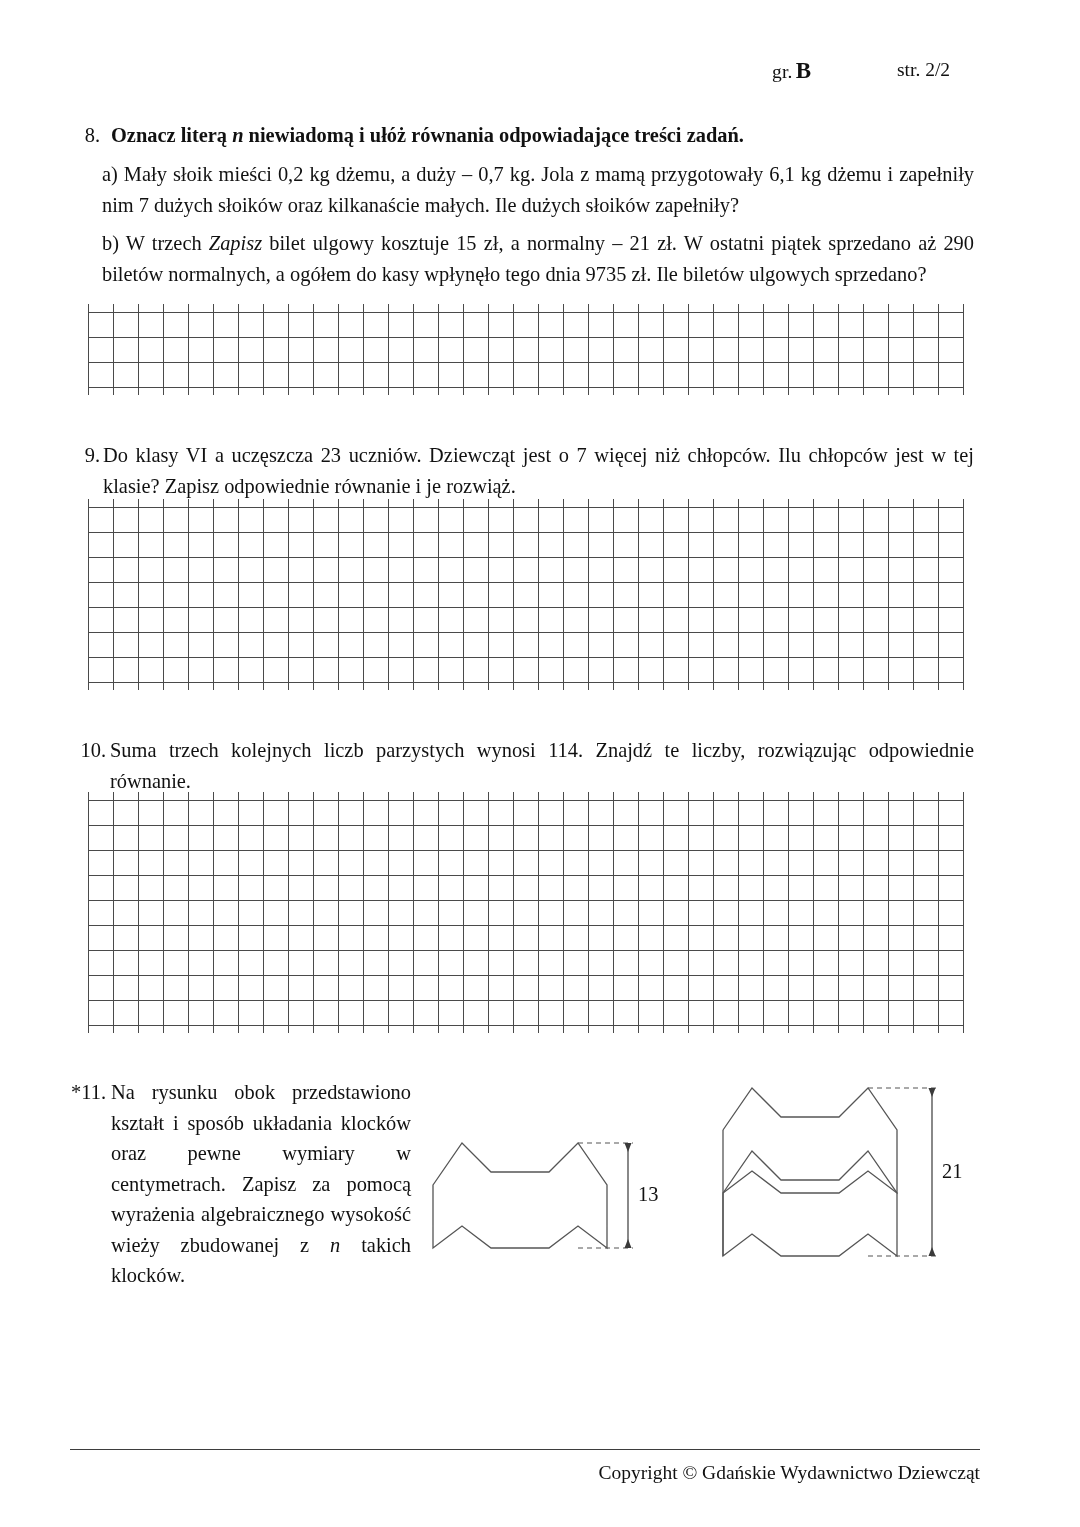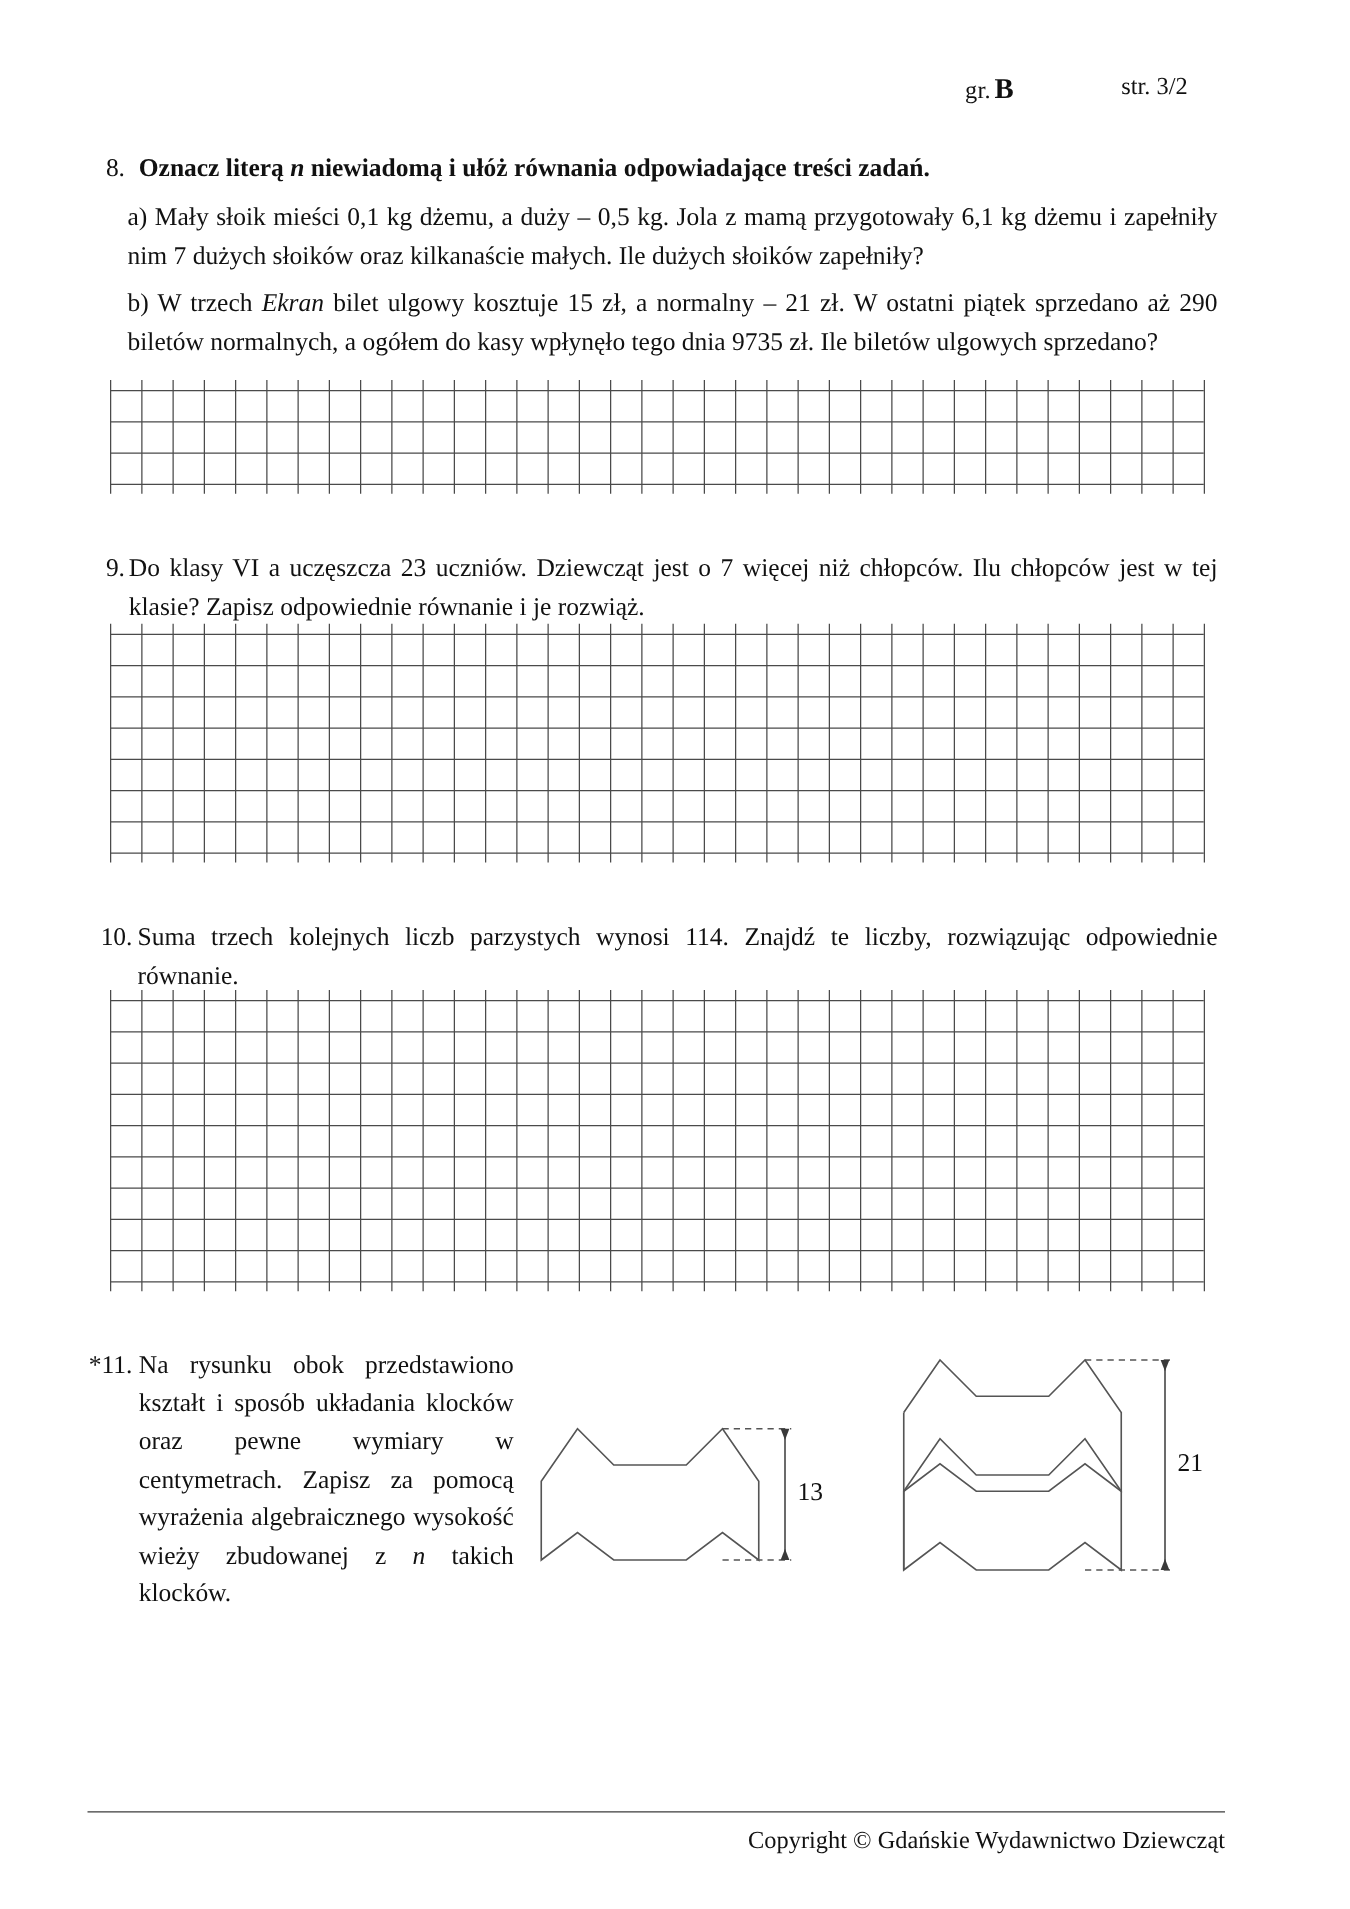--- a/index.html
+++ b/index.html
@@ -105,33 +105,33 @@
     font-size: 19.5px;
   }
 </style>
 </head>
 <body>
 
 <div class="page-header">
   <div class="hdr-group">
     <span>gr.</span><span class="grp-letter">B</span>
   </div>
-  <div class="hdr-page">str. 3/2</div>
+  <div class="hdr-page">str. 2/2</div>
 </div>
 
 <div class="task-num" style="left:58px; top:120px; width:42px;">8.</div>
 
 <div class="task-body nojust" style="left:111px; top:120px; width:870px;font-weight:bold;">
   <span>Oznacz literą </span><span class="mathvar">n</span><span> niewiadomą i ułóż równania odpowiadające treści zadań.</span>
 </div>
 
-<div class="task-body" style="left:102px; top:159px; width:872px;">a) Mały słoik mieści 0,1 kg dżemu, a duży – 0,5 kg. Jola z mamą przygotowały 6,1 kg dżemu i zapełniły nim 7 dużych słoików oraz kilkanaście małych. Ile dużych słoików zapełniły?</div>
+<div class="task-body" style="left:102px; top:159px; width:872px;">a) Mały słoik mieści 0,2 kg dżemu, a duży – 0,7 kg. Jola z mamą przygotowały 6,1 kg dżemu i zapełniły nim 7 dużych słoików oraz kilkanaście małych. Ile dużych słoików zapełniły?</div>
 
 <div class="task-body" style="left:102px; top:228px; width:872px;">
-  <span>b) W trzech </span><span class="ital">Ekran</span><span> bilet ulgowy kosztuje 15 zł, a normalny – 21 zł. W ostatni piątek sprzedano aż 290 biletów normalnych, a ogółem do kasy wpłynęło tego dnia 9735 zł. Ile biletów ulgowych sprzedano?</span>
+  <span>b) W trzech </span><span class="ital">Zapisz</span><span> bilet ulgowy kosztuje 15 zł, a normalny – 21 zł. W ostatni piątek sprzedano aż 290 biletów normalnych, a ogółem do kasy wpłynęło tego dnia 9735 zł. Ile biletów ulgowych sprzedano?</span>
 </div>
 
 <div class="grid-wrap" style="left:88px; top:312px; width:875px; height:75px;">
     <div class="vline" style="left: 0px; top: -8px; height: 91px;"></div>
     <div class="vline" style="left: 25px; top: -8px; height: 91px;"></div>
     <div class="vline" style="left: 50px; top: -8px; height: 91px;"></div>
     <div class="vline" style="left: 75px; top: -8px; height: 91px;"></div>
     <div class="vline" style="left: 100px; top: -8px; height: 91px;"></div>
     <div class="vline" style="left: 125px; top: -8px; height: 91px;"></div>
     <div class="vline" style="left: 150px; top: -8px; height: 91px;"></div>

